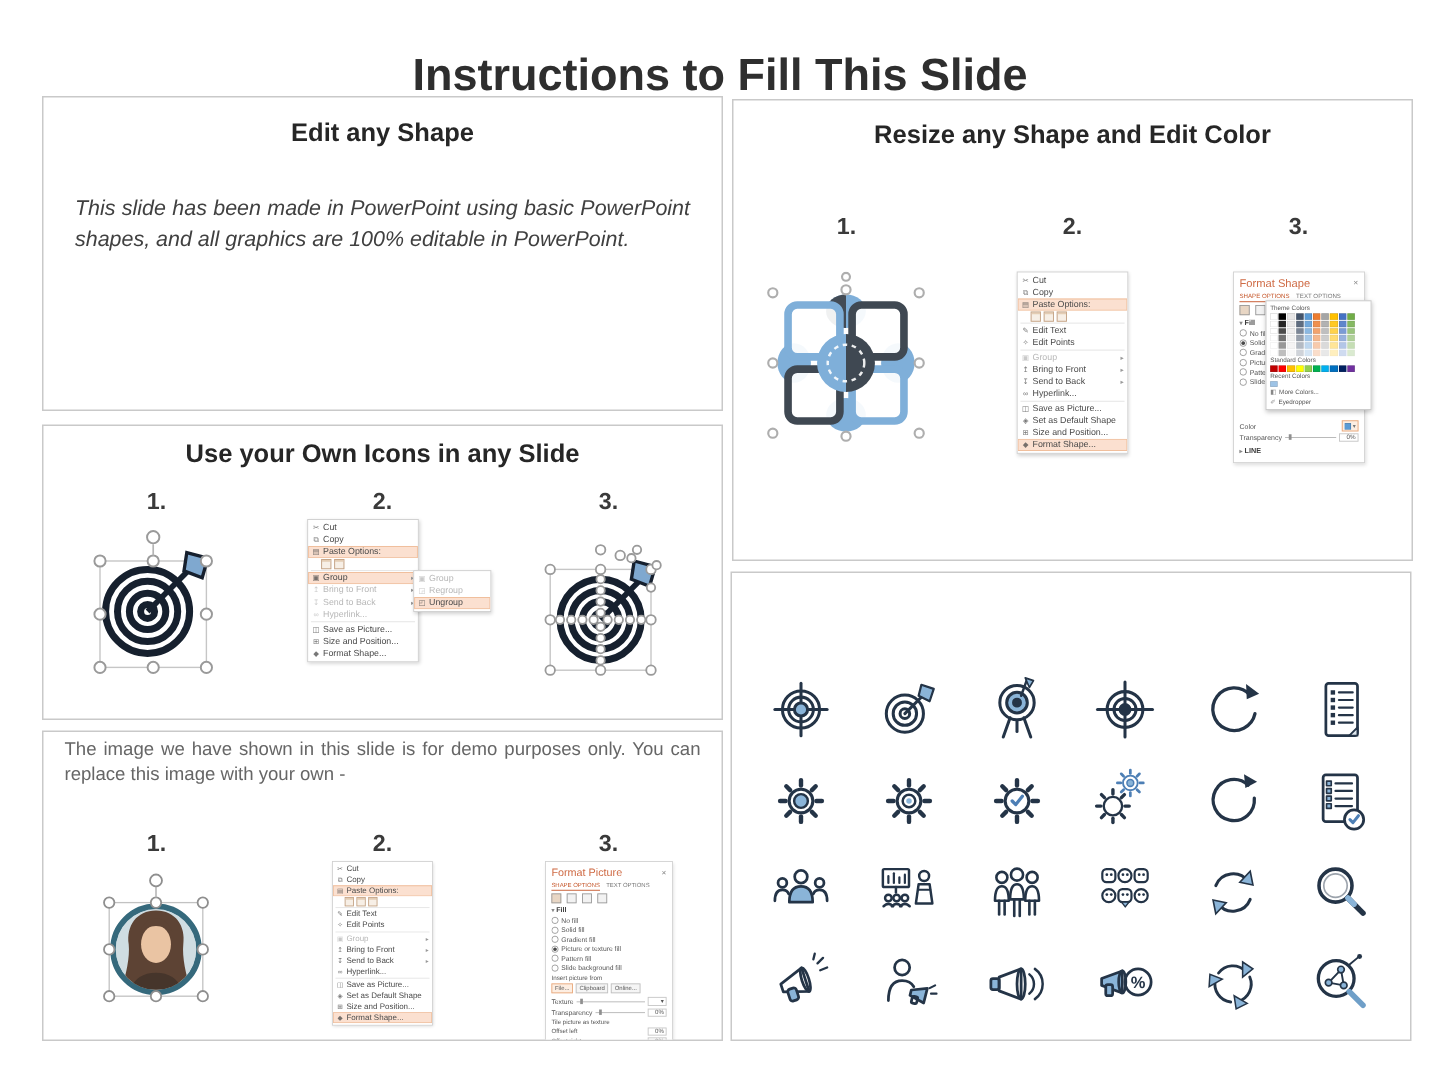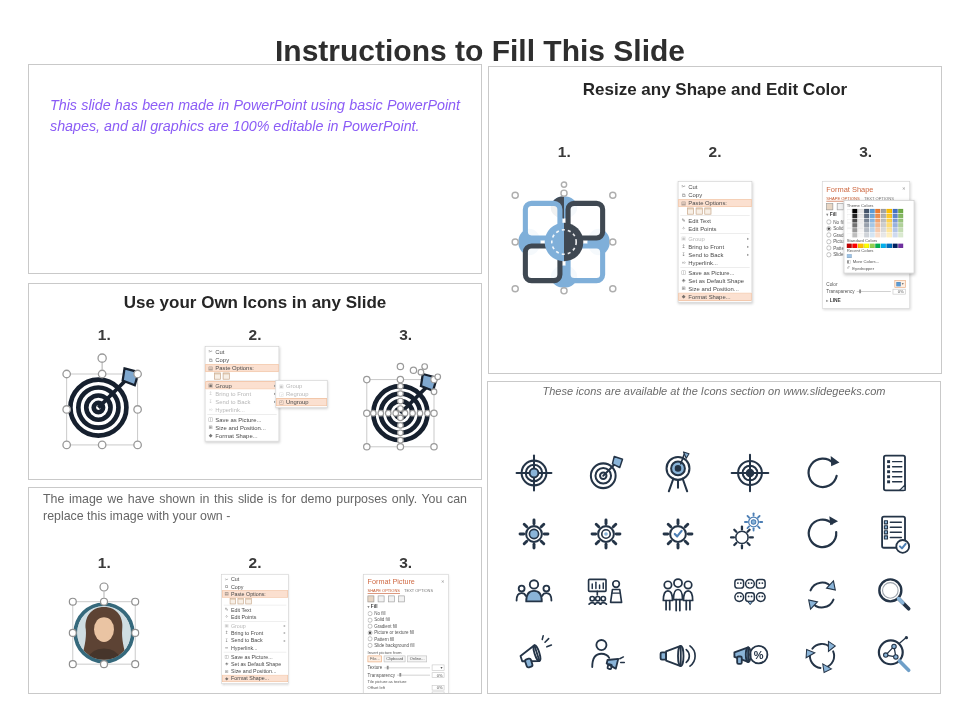--- a/index.html
+++ b/index.html
@@ -11,21 +11,21 @@
   #p2{left:488px;top:66px;width:452px;height:306px;}
   #p3{left:28px;top:283px;width:452px;height:195px;}
   #p4{left:28px;top:487px;width:452px;height:205px;}
   #p5{left:487px;top:381px;width:452px;height:311px;}
   .panel-heading{text-align:center;font-weight:bold;color:#262626;font-size:17px;margin:0;}
   #p1 .panel-heading{margin-top:14px;}
   #p2 .panel-heading{margin-top:13px;}
   #p3 .panel-heading{margin-top:9px;text-align:center;}
   #p4 .panel-heading{margin-top:5px;font-size:18px;}
   #p5 .panel-heading{margin-top:13px;font-size:16.5px;}
-  .body-text{font-style:italic;color:#8b5cf6;font-size:14.3px;line-height:1.5;text-align:justify;padding:0 21px;margin:0;}
+  .body-text{font-style:italic;color:#404040;font-size:14.3px;line-height:1.5;text-align:justify;padding:0 21px;margin:0;}
   #p1 .body-text.first{margin-top:30px;}
   #p1 .body-text.second{margin-top:32px;}
   .sub-text{color:#666;font-size:12.4px;line-height:1.35;text-align:justify;padding:0 14px;margin:3px 0 0 0;}
   .icons-sub{font-style:italic;color:#6b6b6b;font-size:11px;text-align:center;margin:3px 0 0 0;}
   .steps,.gfx{position:absolute;left:0;right:0;display:grid;grid-template-columns:1fr 1fr 1fr;justify-items:center;align-items:start;}
   .step-num{font-weight:bold;font-size:15.5px;color:#3a3a3a;}
   #p2 .steps{top:76px;} #p2 .gfx{top:114px;}
   #p3 .steps{top:42px;} #p3 .gfx{top:62px;}
   #p4 .steps{top:66px;} #p4 .gfx{top:86px;}
   .s62{transform:scale(.62);transform-origin:center top;}
@@ -408,20 +408,21 @@
       <line x1="30" y1="29.5" x2="40" y2="39.5" stroke="#6f9fc8" stroke-width="4"></line>
         </g>
       </symbol>
   </defs>
 </svg>
 
 <div class="slide">
   <h1 class="slide-title">Instructions to Fill This Slide</h1>
 
   <div class="panel" id="p1">
+    <h2 class="panel-heading">Edit any Shape</h2>
     <p class="body-text first">This slide has been made in PowerPoint using basic PowerPoint shapes, and all graphics are 100% editable in PowerPoint.</p>
   </div>
 
   <div class="panel" id="p2">
     <h2 class="panel-heading">Resize any Shape and Edit Color</h2>
     <div class="steps">
       <span class="step-num">1.</span>
       <span class="step-num">2.</span>
       <span class="step-num">3.</span>
     </div>
@@ -1015,21 +1016,20 @@
                 <span class="off-lbl">Offset right</span>
                 <span class="vbox">0%</span>
               </div>
             </div>
         </div>
       </div>
     </div>
   </div>
 
   <div class="panel" id="p5">
-    <p class="icons-sub">These icons are available at the Icons section on www.slidegeeks.com</p>
     <div class="icon-grid">
         <div class="icon-cell">
           <svg class="gicon" viewBox="0 0 48 48" aria-hidden="true">
             <use href="#sym-target-bullseye"></use>
           </svg>
         </div>
         <div class="icon-cell">
           <svg class="gicon" viewBox="0 0 48 48" aria-hidden="true">
             <use href="#sym-target-dart"></use>
           </svg>

